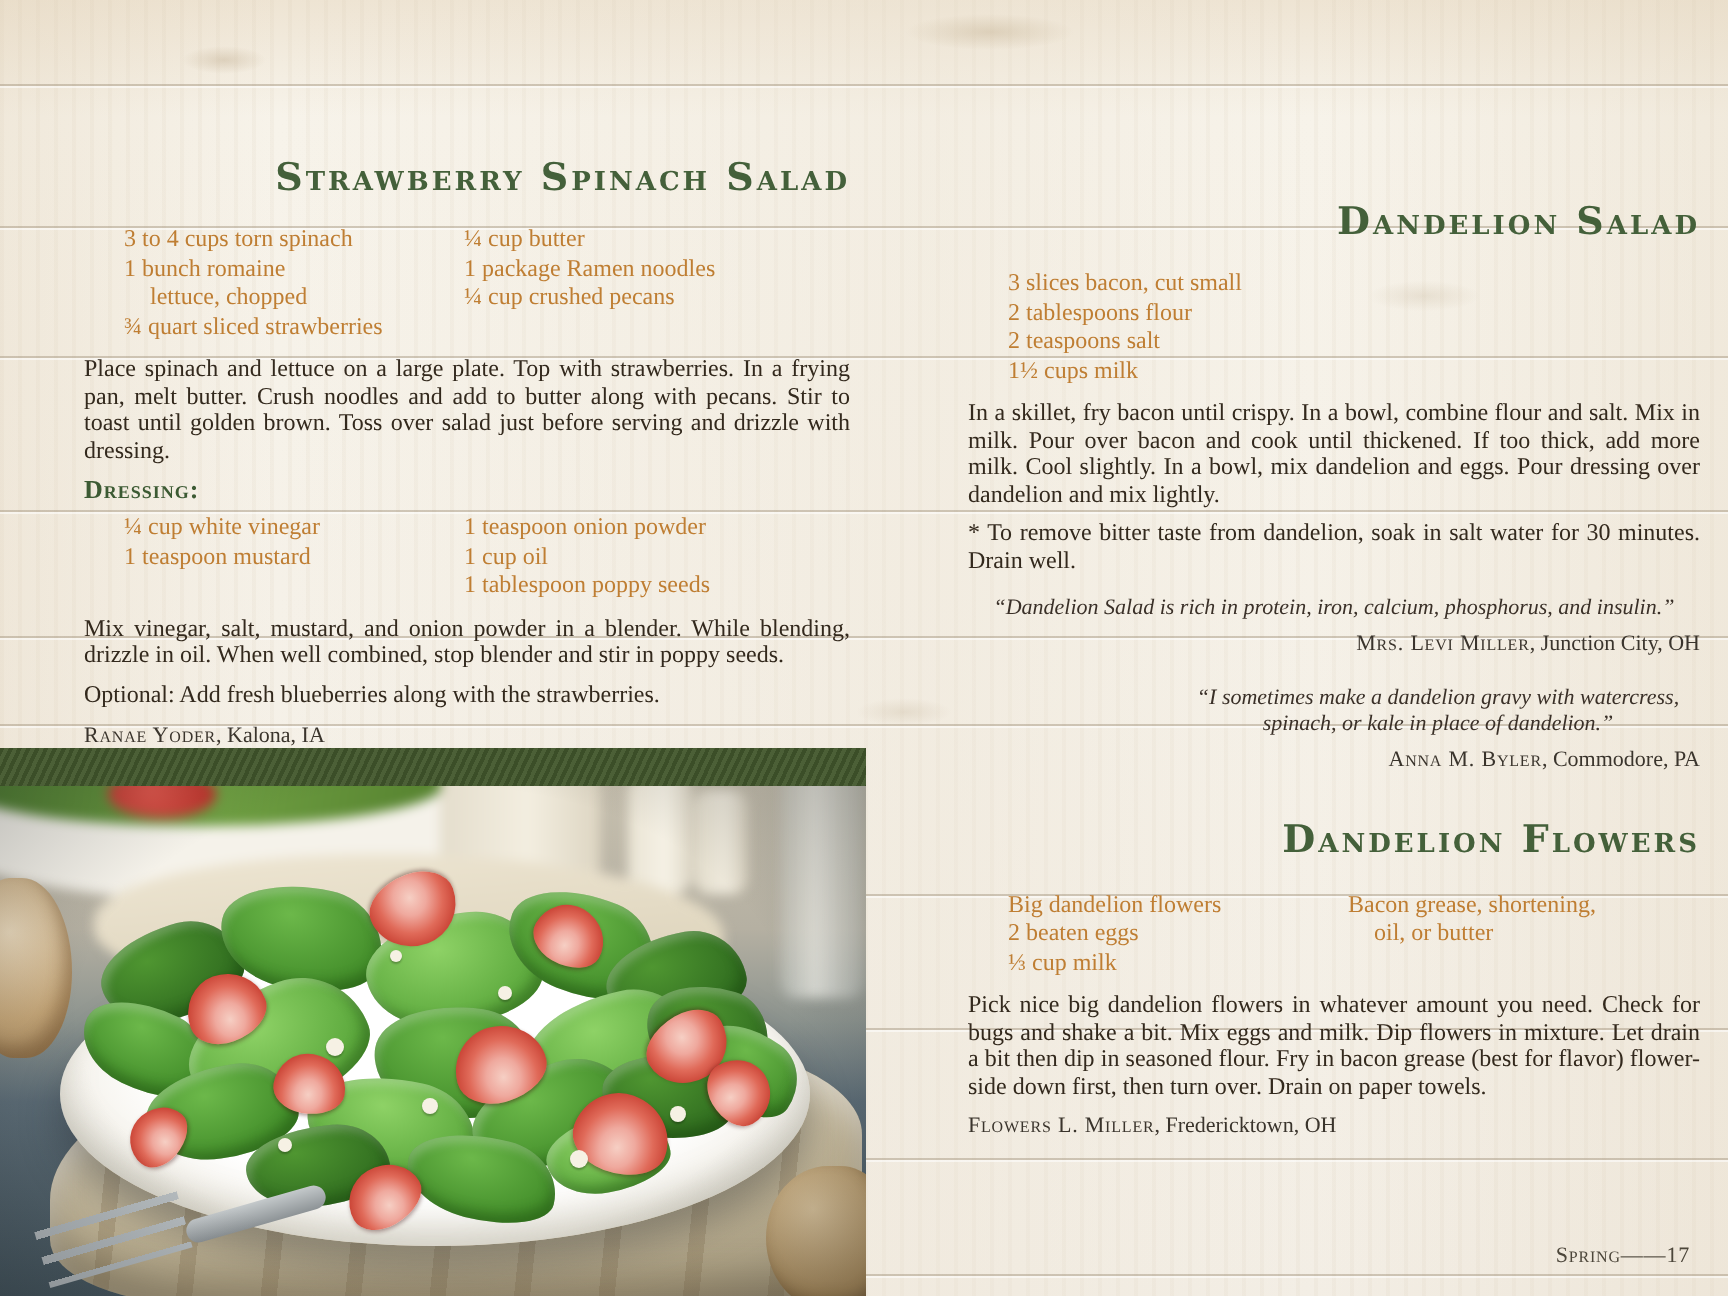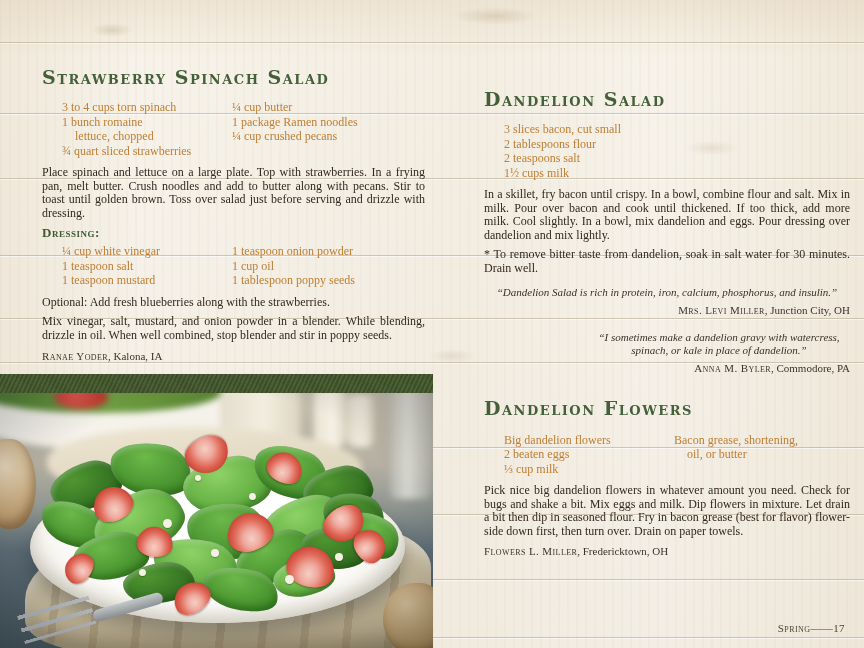--- a/index.html
+++ b/index.html
@@ -15,21 +15,21 @@
       linear-gradient(90deg, rgba(222,205,178,0.28), rgba(244,240,232,0) 16%, rgba(236,227,211,0.35) 54%, rgba(244,240,232,0) 76%, rgba(224,209,184,0.28)),
       repeating-linear-gradient(90deg, rgba(205,190,165,0.10) 0 2px, rgba(255,255,255,0) 2px 9px),
       linear-gradient(180deg,#eee4d3 0%,#f7f3ea 9%,#f3eee5 100%);
   }
   .plank{position:absolute;left:0;width:864px;height:2px;
     background:linear-gradient(180deg, rgba(160,145,122,0.45) 0 1px, rgba(255,255,255,0.55) 1px 2px);}
   .page{position:absolute;color:var(--body-ink,#33291d);}
   .left-page{left:42px;top:60px;width:383px;}
   .right-page{left:484px;top:82px;width:366px;}
   .recipe-title{
-    margin:4px 0 10px;text-align:left;
+    margin:16px 0 10px;text-align:right;
     font-family:"DejaVu Serif","Liberation Serif",serif;
     font-variant:small-caps;font-weight:700;font-size:19px;line-height:26px;
     letter-spacing:1.5px;color:var(--title-green,#44603a);
   }
   .ing-row{display:flex;margin:0 0 8px 20px;}
   .ing-col1{flex:0 0 170px;}
   .ing-col2{flex:1;}
   .ing{
     font-size:12px;line-height:14.5px;font-weight:normal;
     color:var(--ingredient-orange,#bf7e33);
@@ -148,32 +148,31 @@
     </div>
   </div>
 
   <p class="body">Place spinach and lettuce on a large plate. Top with strawberries. In a frying pan, melt butter. Crush noodles and add to butter along with pecans. Stir to toast until golden brown. Toss over salad just before serving and drizzle with dressing.</p>
 
   <h2 class="subhead">Dressing:</h2>
 
   <div class="ing-row">
     <div class="ing-col1">
       <div class="ing">¼ cup white vinegar</div>
-      <div class="ing">1 teaspoon salt</div>
       <div class="ing">1 teaspoon mustard</div>
     </div>
     <div class="ing-col2">
       <div class="ing">1 teaspoon onion powder</div>
       <div class="ing">1 cup oil</div>
       <div class="ing">1 tablespoon poppy seeds</div>
     </div>
   </div>
 
+  <p class="body">Mix vinegar, salt, mustard, and onion powder in a blender. While blending, drizzle in oil. When well combined, stop blender and stir in poppy seeds.</p>
   <p class="body">Optional: Add fresh blueberries along with the strawberries.</p>
-  <p class="body">Mix vinegar, salt, mustard, and onion powder in a blender. While blending, drizzle in oil. When well combined, stop blender and stir in poppy seeds.</p>
 
   <div class="attribution">
     <span class="sc">Ranae Yoder</span><span>, Kalona, IA</span>
   </div>
 </main>
 
 <div class="photo-bar"></div>
 <figure class="photo">
   <div class="ph-bg">
     <div class="ph-bowl"></div>

